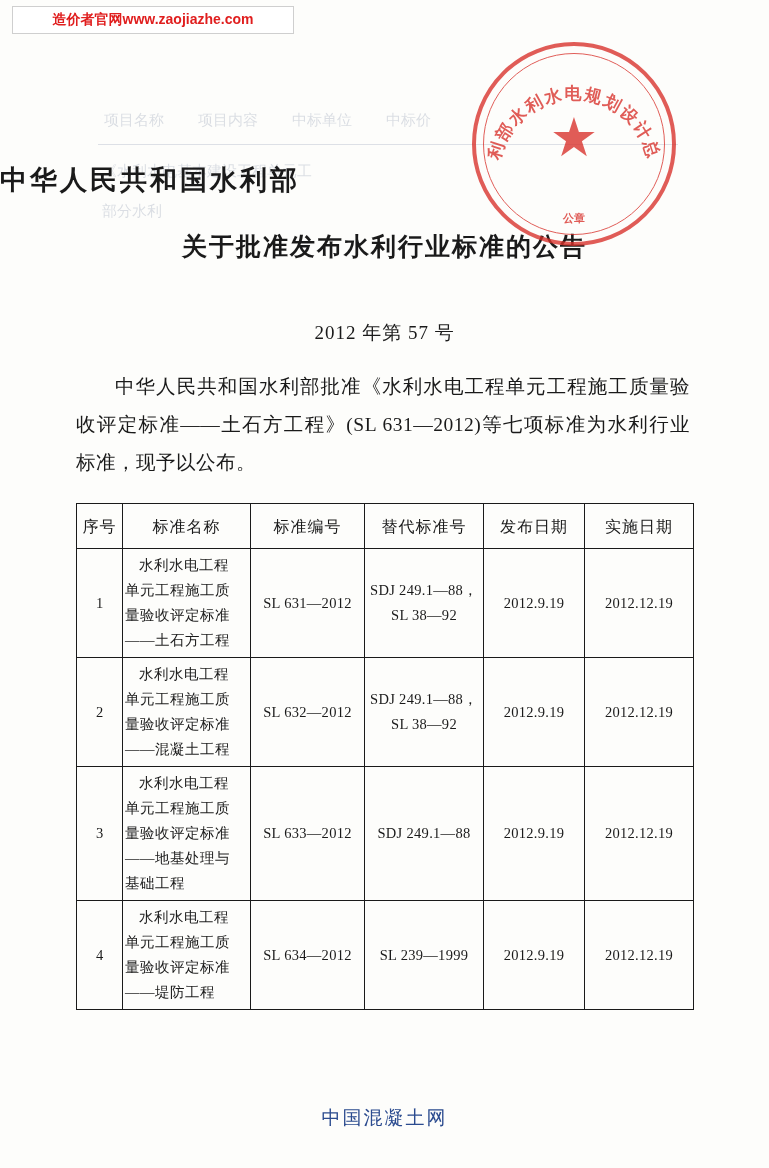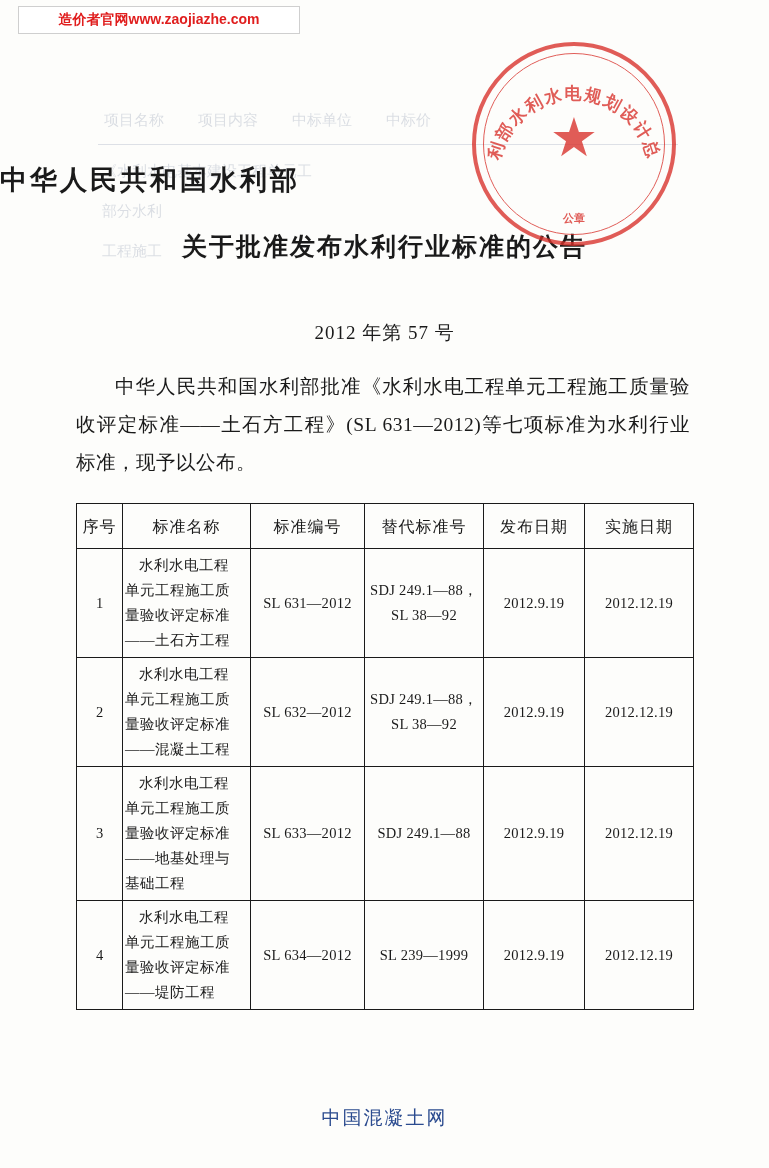--- a/index.html
+++ b/index.html
@@ -12,21 +12,21 @@
     background: #fdfdfb;
     font-family: "Liberation Serif", "DejaVu Serif", serif;
     position: relative;
     overflow: hidden;
     color: #1a1a1a;
   }
 
   
   .top-watermark {
     position: absolute;
-    left: 18px;
+    left: 12px;
     top: 6px;
     width: 280px;
     height: 26px;
     border: 1px solid #cfcfcf;
     background: #ffffff;
     color: #e01e1e;
     font-family: "Liberation Sans", sans-serif;
     font-size: 14px;
     font-weight: bold;
     letter-spacing: 0px;
@@ -243,23 +243,20 @@
     <span class="bl-col">项目内容</span>
     <span class="bl-col">中标单位</span>
     <span class="bl-col">中标价</span>
   </div>
   <div class="bl-row">
       <span>《水利水电基本建设工程单元工</span>
     </div>
   <div class="bl-row">
       <span>部分水利</span>
     </div>
-  <div class="bl-row">
-      <span>工程施工</span>
-    </div>
 </div>
 
 <div class="top-watermark">造价者官网www.zaojiazhe.com</div>
 
 <div class="seal">
   <div class="inner-ring"></div>
   <svg class="seal-arc" viewBox="0 0 196 196">
     <defs>
       <path id="arcpath" d="M 24,112 A 76,76 0 0 1 172,112" fill="none"></path>
     </defs>

